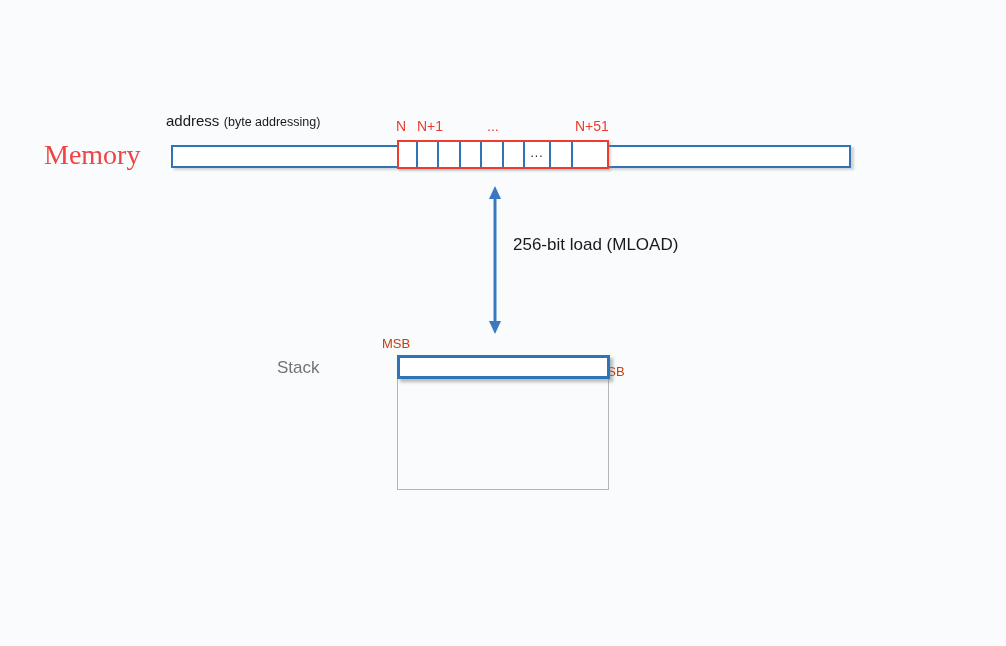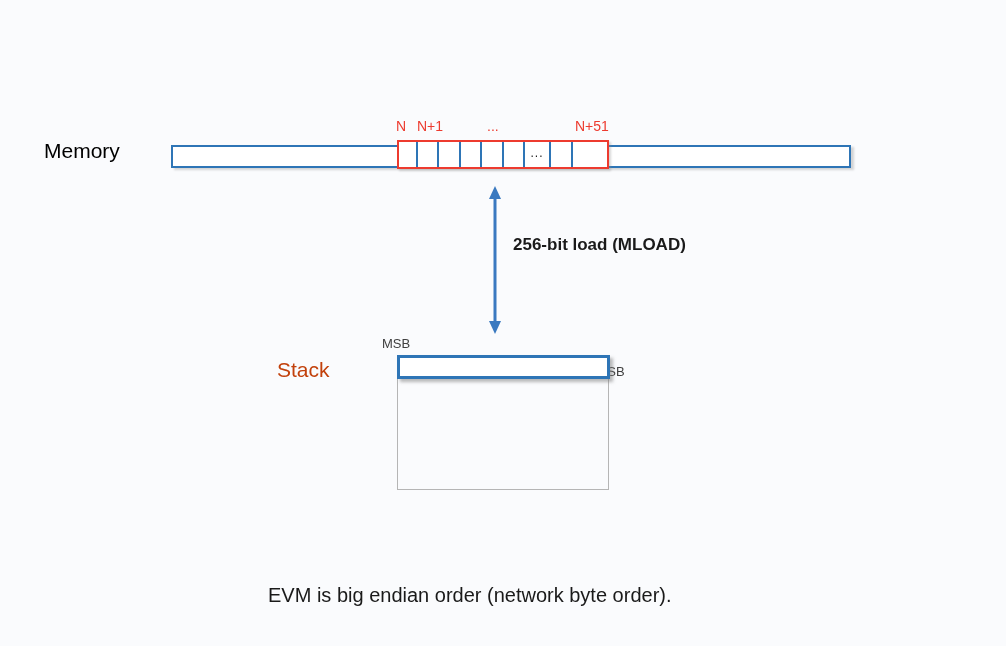--- a/index.html
+++ b/index.html
@@ -13,22 +13,23 @@
     position: relative;
     width: 1006px;
     height: 646px;
     background: #fafbfd;
     overflow: hidden;
   }
   
   .memory-label {
     position: absolute;
     left: 44px; top: 139px;
-    font-size: 21px;
-    color: #000000;
+    font-size: 28px;
+    color: #ef4444;
+    font-family: Liberation Serif, serif;
   }
   .address-label {
     position: absolute;
     left: 166px; top: 112px;
     white-space: nowrap;
   }
   .addr-main { font-size: 15px; }
   .addr-note { font-size: 12.5px; }
   .byte-idx {
     position: absolute;
@@ -90,36 +91,36 @@
     position: absolute;
     left: 483px; top: 184px;
     width: 24px; height: 152px;
   }
   .op-text {
     position: absolute;
     left: 513px;
     font-size: 17px;
     white-space: nowrap;
   }
-  .op-load  { top: 235px; font-weight: bold; }
+  .op-load  { top: 235px; }
   .op-store { top: 264px; }
   
   .endian-label {
     position: absolute;
     top: 336px;
     font-size: 13px;
-    color: #404040;
+    color: #c2410c;
   }
   .msb-label { left: 382px; }
   .lsb-label { left: 600px; margin-top: 28px; }
   .stack-label {
     position: absolute;
     left: 277px; top: 358px;
-    font-size: 21px;
-    color: #c2410c;
+    font-size: 17px;
+    color: #737373;
   }
   .stack-body {
     position: absolute;
     left: 397px; top: 378px;
     width: 212px; height: 112px;
     box-sizing: border-box;
     border: 1px solid #b5b5b5;
     background: transparent;
   }
   .stack-top {
@@ -139,20 +140,24 @@
     white-space: nowrap;
   }
 </style>
 </head>
 <body>
 
 <div class="canvas">
 
   <div class="memory-label">Memory</div>
 
+  <div class="address-label">
+    <span class="addr-main">address</span>
+    <span class="addr-note">(byte addressing)</span>
+  </div>
 
   <div class="byte-idx idx-n">N</div>
   <div class="byte-idx idx-n1">N+1</div>
   <div class="byte-idx idx-dots">...</div>
   <div class="byte-idx idx-n31">N+51</div>
 
   <div class="memory-bar"></div>
 
   <div class="word-region">
     <div class="cell"></div>
@@ -173,15 +178,14 @@
   </svg>
 
   <div class="op-text op-load">256-bit load (MLOAD)</div>
 
   <div class="endian-label msb-label">MSB</div>
   <div class="endian-label lsb-label">LSB</div>
   <div class="stack-label">Stack</div>
   <div class="stack-body"></div>
   <div class="stack-top"></div>
 
-  <div class="caption">EVM is big endian order (network byte order).</div>
 
 </div>
 
 </body></html>

